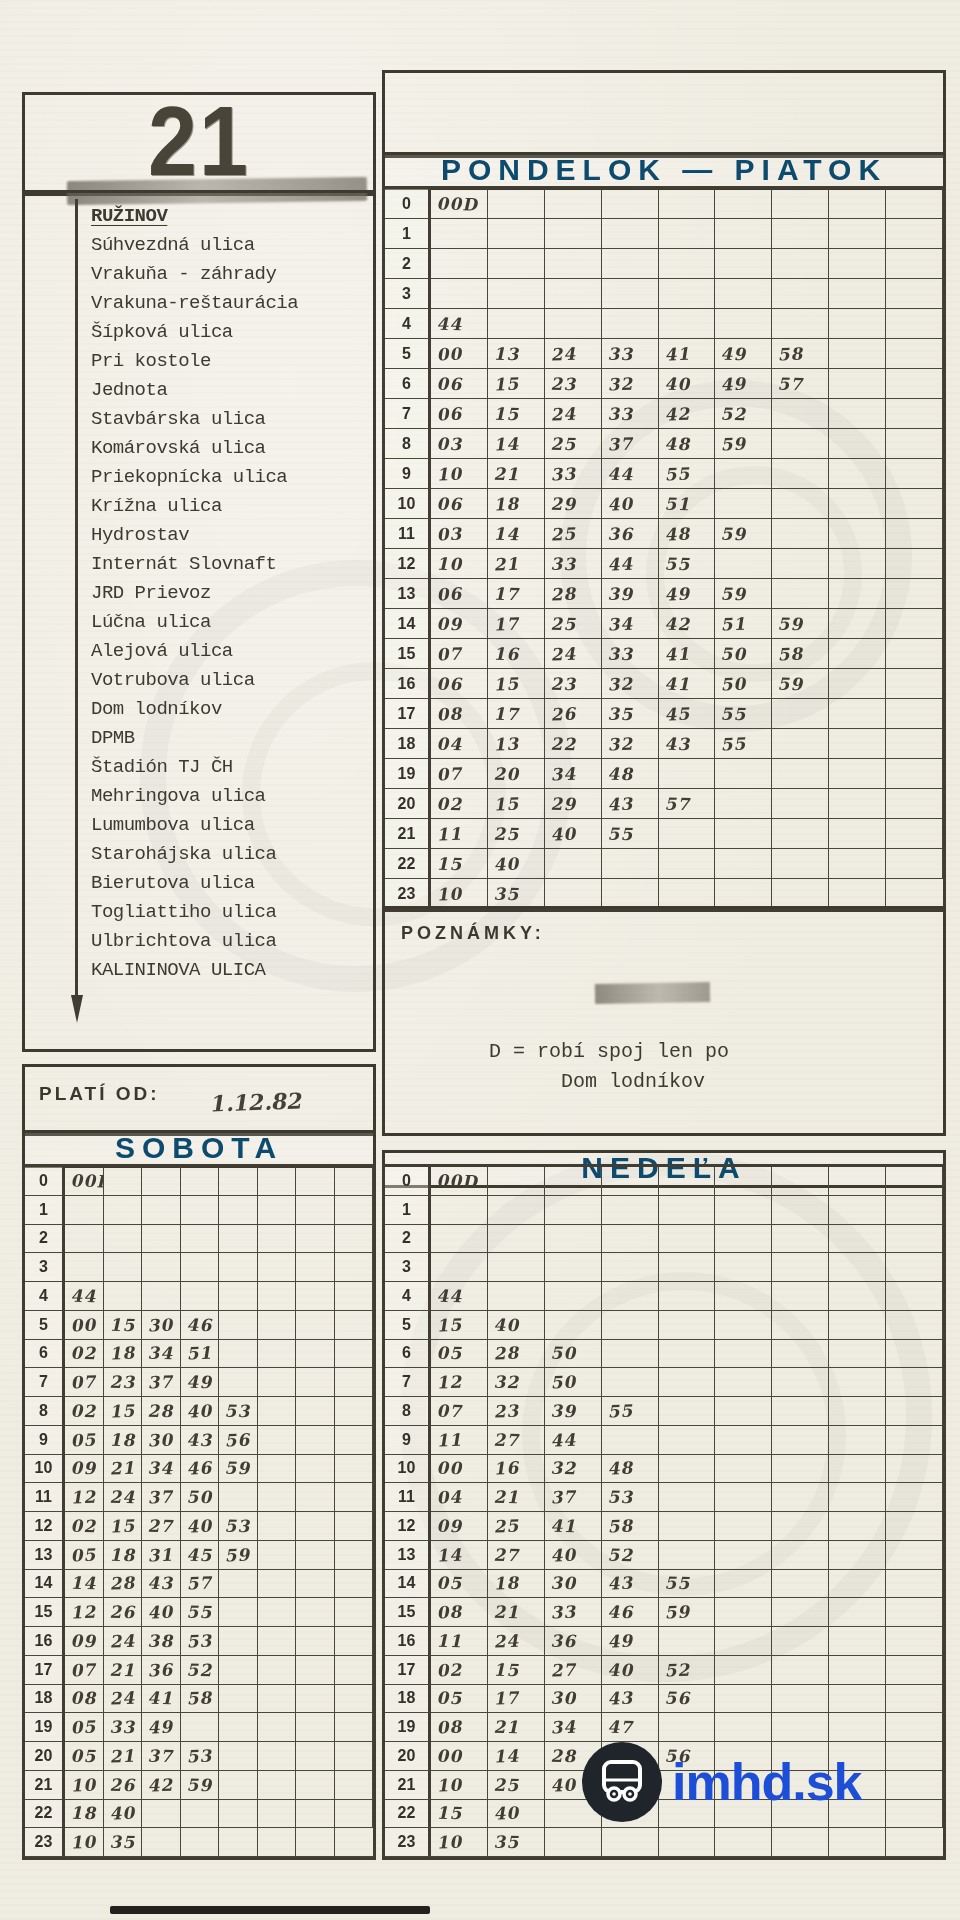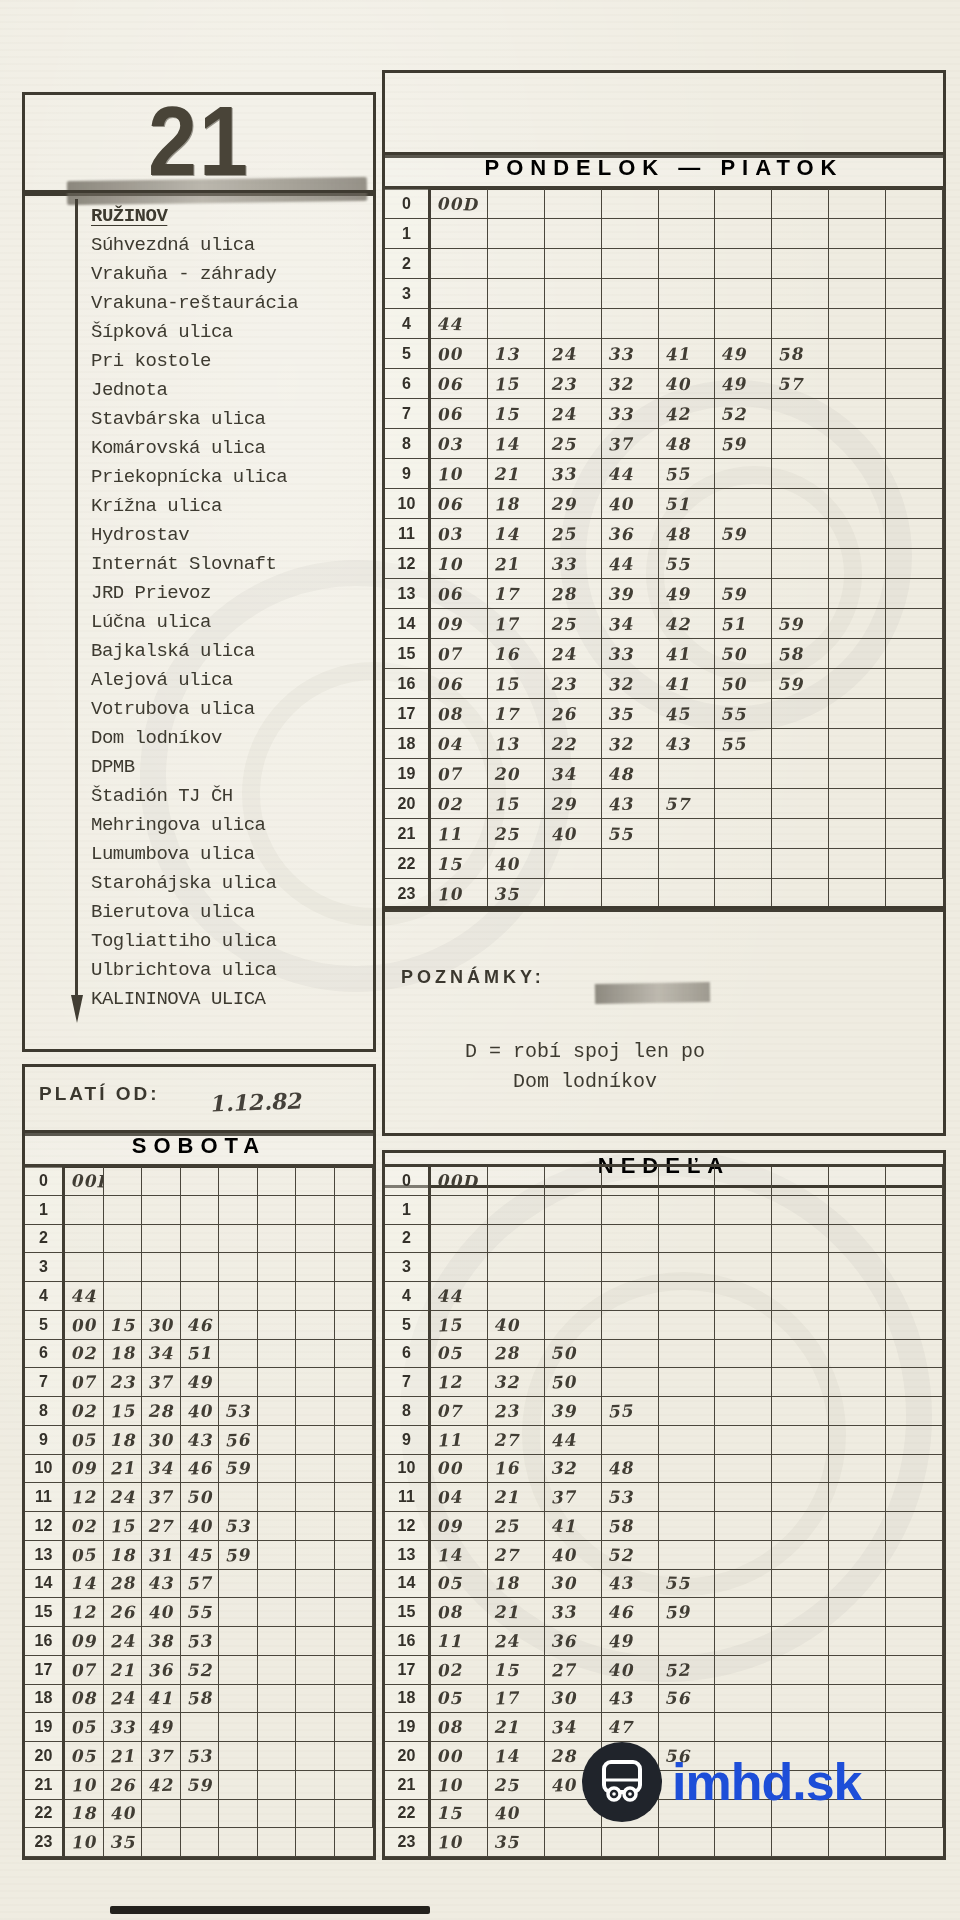--- a/index.html
+++ b/index.html
@@ -60,53 +60,53 @@
   .plati-label{
     position:absolute;left:14px;top:16px;font-weight:700;font-size:19px;letter-spacing:3px;color:#3b382f;
   }
   .plati-date{
     position:absolute;right:70px;top:22px;
     font-family:"DejaVu Serif",serif;font-style:italic;font-weight:600;
     font-size:22px;color:#45413a;transform:rotate(-2deg);
   }
   
   .day-header{
-    position:absolute;border:3px solid #3e3a30;display:flex;align-items:flex-start;justify-content:center;
-    font-weight:700;font-size:22px;letter-spacing:7px;color:#000000;background:rgba(255,255,255,.15);
+    position:absolute;border:3px solid #3e3a30;display:flex;align-items:flex-end;justify-content:center;
+    font-weight:700;font-size:30px;letter-spacing:7px;color:#0c4a6e;background:rgba(255,255,255,.15);
   }
   
   .tt-grid{position:absolute;border:3px solid #413d33;display:grid;background:transparent;}
   .tt-cell{
     border-right:1.5px solid #4a463c;border-bottom:1.5px solid #4a463c;
     display:flex;align-items:center;box-sizing:border-box;overflow:hidden;
   }
   .tt-cell:last-child{border-right:none;}
   .hour-cell{
     justify-content:center;font-weight:700;font-size:16px;color:#34312a;
     border-right:3px solid #413d33;background:rgba(250,248,240,.35);
   }
   .min-cell{justify-content:flex-start;padding-left:7px;}
   .hw{
     font-family:"DejaVu Serif",serif;font-style:italic;font-weight:600;
     font-size:17px;color:#413d34;letter-spacing:1px;white-space:nowrap;
   }
   .r1 .hw{transform:rotate(-2deg);}
   .r2 .hw{transform:rotate(1.5deg);}
   
-  .notes-label{position:absolute;left:16px;top:14px;font-weight:700;font-size:18px;letter-spacing:4px;margin-top:44px;}
+  .notes-label{position:absolute;left:16px;top:14px;font-weight:700;font-size:18px;letter-spacing:4px;}
   .notes-smudge{
     position:absolute;left:210px;top:74px;width:115px;height:20px;
     background:linear-gradient(90deg, rgba(100,96,86,.7), rgba(140,135,124,.5) 55%, rgba(115,110,100,.65));
     filter:blur(1px);transform:rotate(-1deg);
   }
   .note-line{
     font-family:"Liberation Mono","DejaVu Sans Mono",monospace;
     font-size:20px;line-height:30px;color:#3d3a30;white-space:pre;
   }
-  .notes-text{position:absolute;left:80px;top:128px;}
+  .notes-text{position:absolute;left:104px;top:128px;text-align:center;}
   
   .imhd{position:absolute;left:582px;top:1742px;display:flex;align-items:center;}
   .imhd-circle{width:80px;height:80px;border-radius:50%;background:#20242b;display:flex;align-items:center;justify-content:center;}
   .imhd-text{font-weight:900;font-size:52px;color:#1d4ed8;margin-left:10px;letter-spacing:-1px;}
   .scan-mark{position:absolute;left:110px;top:1906px;width:320px;height:8px;background:#23211c;border-radius:2px;}
 </style>
 </head>
 <body>
 
 <div class="ghost" style="left:140px;top:560px;width:380px;height:380px;"></div>
@@ -130,21 +130,20 @@
         <div class="stop-line">Pri kostole</div>
         <div class="stop-line">Jednota</div>
         <div class="stop-line">Stavbárska ulica</div>
         <div class="stop-line">Komárovská ulica</div>
         <div class="stop-line">Priekopnícka ulica</div>
         <div class="stop-line">Krížna ulica</div>
         <div class="stop-line">Hydrostav</div>
         <div class="stop-line">Internát Slovnaft</div>
         <div class="stop-line">JRD Prievoz</div>
         <div class="stop-line">Lúčna ulica</div>
-        <div class="stop-line">Bajkalská ulica</div>
         <div class="stop-line">Alejová ulica</div>
         <div class="stop-line">Votrubova ulica</div>
         <div class="stop-line">Dom lodníkov</div>
         <div class="stop-line">DPMB</div>
         <div class="stop-line">Štadión TJ ČH</div>
         <div class="stop-line">Mehringova ulica</div>
         <div class="stop-line">Lumumbova ulica</div>
         <div class="stop-line">Starohájska ulica</div>
         <div class="stop-line">Bierutova ulica</div>
         <div class="stop-line">Togliattiho ulica</div>

